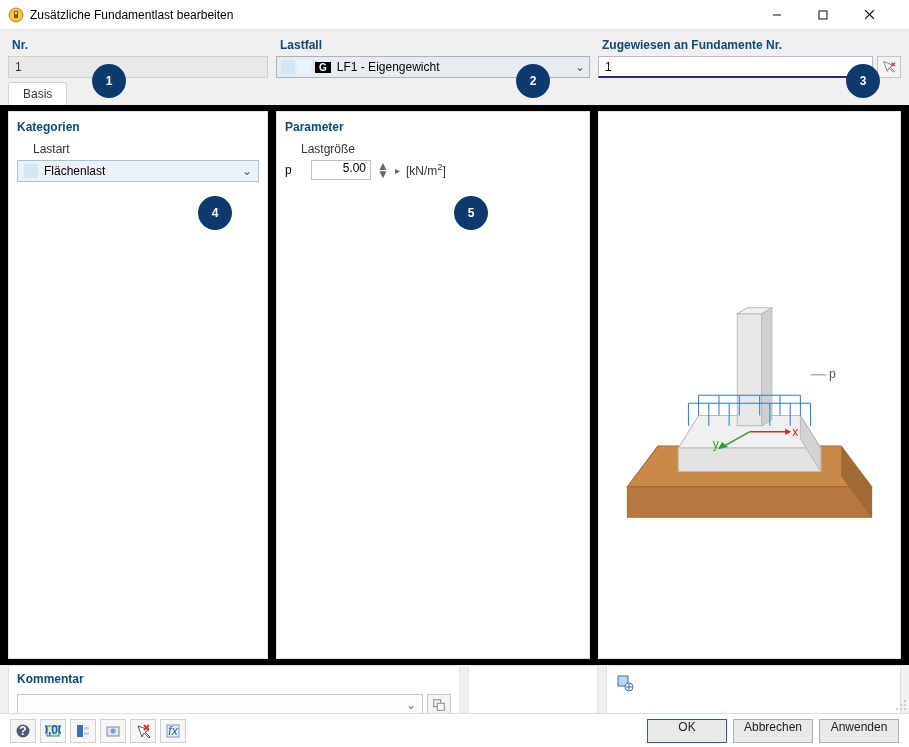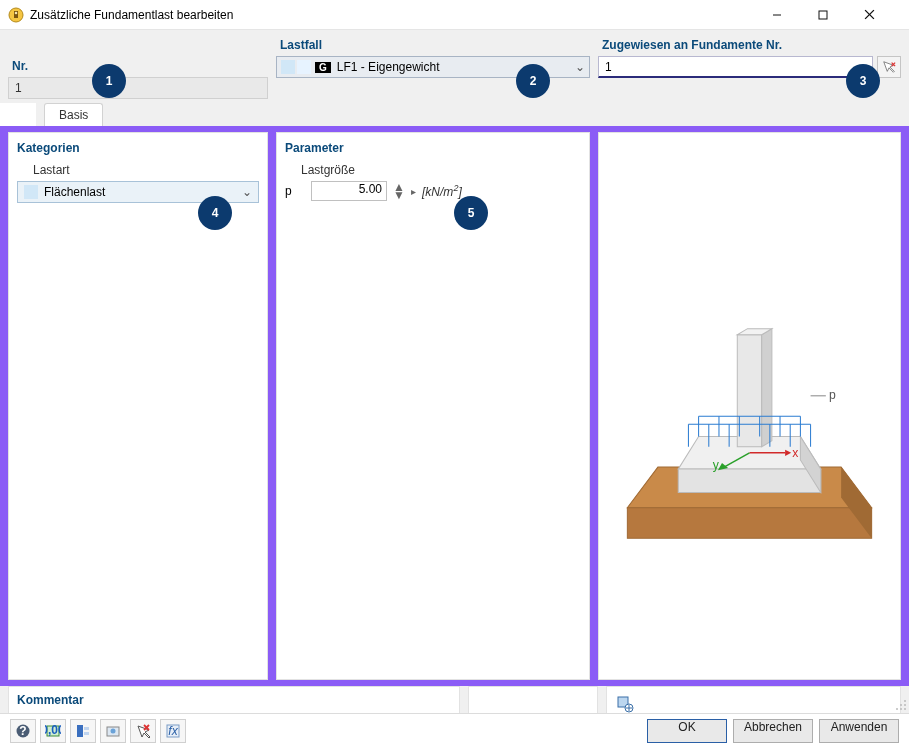--- a/index.html
+++ b/index.html
@@ -7,55 +7,55 @@
 
   
   .titlebar { height: 30px; display: flex; align-items: center; padding: 0 17px 0 8px; border-bottom: 1px solid #e5e5e5; }
   .titlebar .app-icon { width: 16px; height: 16px; margin-right: 6px; flex: 0 0 auto; }
   .titlebar .title { flex: 1; color: #000; }
   .winbtns { display: flex; }
   .winbtn { width: 46px; height: 28px; display: flex; align-items: center; justify-content: center; color: #111; }
 
   
   .toprow { display: flex; gap: 8px; padding: 6px 8px 4px 8px; background: #f0f0f0; }
-  .topcol1 { flex: 0 0 260px; margin-top: 21px; }
+  .topcol1 { flex: 0 0 260px; }
   .topcol2 { flex: 0 0 314px; }
   .topcol3 { flex: 1; }
   .section-label { color: #0b4a7a; font-weight: 600; padding: 2px 4px 4px 4px; }
   .field-box { background: #e9e9e9; height: 22px; display: flex; align-items: center; padding: 0 6px; border: 1px solid #d0d0d0; color: #333; }
   .field-select { background: #e8ecf1; height: 22px; display: flex; align-items: center; padding: 0 4px; border: 1px solid #a8b4c4; position: relative; }
   .field-select .sel-swatch { width: 14px; height: 14px; background: #d1e7f7; margin-right: 2px; }
   .field-select .sel-swatch2 { width: 14px; height: 14px; background: #e7f3ff; margin-right: 4px; }
   .field-select .g-badge { background: #000; color: #fff; font-size: 10px; padding: 0 4px; margin-right: 6px; font-weight: 600; }
   .field-select .chev { margin-left: auto; color: #555; }
   .assign-row { display: flex; gap: 4px; }
   .assign-input { flex: 1; height: 22px; border: 1px solid #b8b8d0; border-bottom: 2px solid #2b2b7a; background: #fff; padding: 0 6px; display: flex; align-items: center; }
   .assign-btn { width: 24px; height: 22px; border: 1px solid #c5c5c5; background: #f4f4f4; display: flex; align-items: center; justify-content: center; }
 
   
-  .tabs { display: flex; padding: 0 8px; background: #f0f0f0; margin-left: 36px; }
+  .tabs { display: flex; padding: 0 8px; background: #f0f0f0; }
   .tab { padding: 4px 14px; background: #fff; border: 1px solid #d2d2d2; border-bottom: none; border-radius: 3px 3px 0 0; color: #333; }
 
   
-  .main { display: flex; gap: 8px; padding: 6px 8px 6px 8px; background: #8b5cf6; height: 560px; justify-content: space-between; }
+  .main { display: flex; gap: 8px; padding: 6px 8px 6px 8px; background: #000000; height: 560px; justify-content: space-between; }
   .panel { background: #fff; border: 1px solid #e2e2e2; padding: 8px; display: flex; flex-direction: column; position: relative; }
   .panel-left { flex: 0 0 260px; }
   .panel-mid { flex: 0 0 314px; }
   .panel-right { flex: 1; }
   .panel-head { color: #0b4a7a; font-weight: 600; margin-bottom: 8px; }
   .sub-label { color: #333; margin-bottom: 4px; margin-left: 16px; }
   .combo { height: 22px; background: #eaf2f8; border: 1px solid #a8c2d8; display: flex; align-items: center; padding: 0 6px; }
   .combo .sw { width: 14px; height: 14px; background: #d1e7f7; margin-right: 6px; }
   .combo .chev { margin-left: auto; color: #555; }
   .param-row { display: flex; align-items: center; gap: 6px; }
   .param-row .sym { flex: 0 0 20px; }
-  .num-input { width: 76px; height: 20px; border: 1px solid #c0c0c0; text-align: right; padding: 0 4px; background: #fff; }
+  .num-input { width: 60px; height: 20px; border: 1px solid #c0c0c0; text-align: right; padding: 0 4px; background: #fff; }
   .spin { width: 12px; height: 20px; display: flex; flex-direction: column; justify-content: center; color: #666; font-size: 8px; line-height: 8px; }
   .tri { color: #666; font-size: 10px; }
-  .unit { color: #333; font-style: italic; }
+  .unit { color: #333; }
 
   
   .commentrow { display: flex; gap: 8px; padding: 0 8px 6px 8px; background: #f0f0f0; }
   .comment-left { flex: 0 0 452px; background: #fff; border: 1px solid #e2e2e2; padding: 6px 8px 8px 8px; }
   .comment-mid { flex: 0 0 130px; background: #fff; border: 1px solid #e2e2e2; }
   .comment-right { flex: 1; background: #fff; border: 1px solid #e2e2e2; display: flex; align-items: flex-start; padding: 6px; }
   .comment-left .row { display: flex; gap: 4px; align-items: center; }
   .comment-input { flex: 1; height: 22px; border: 1px solid #c5c5c5; background: #fdfdfd; display: flex; align-items: center; padding: 0 6px; }
   .comment-input .chev { margin-left: auto; color: #777; }
   .icon-btn { width: 24px; height: 22px; border: 1px solid #c5c5c5; background: #f4f4f4; display: flex; align-items: center; justify-content: center; }

